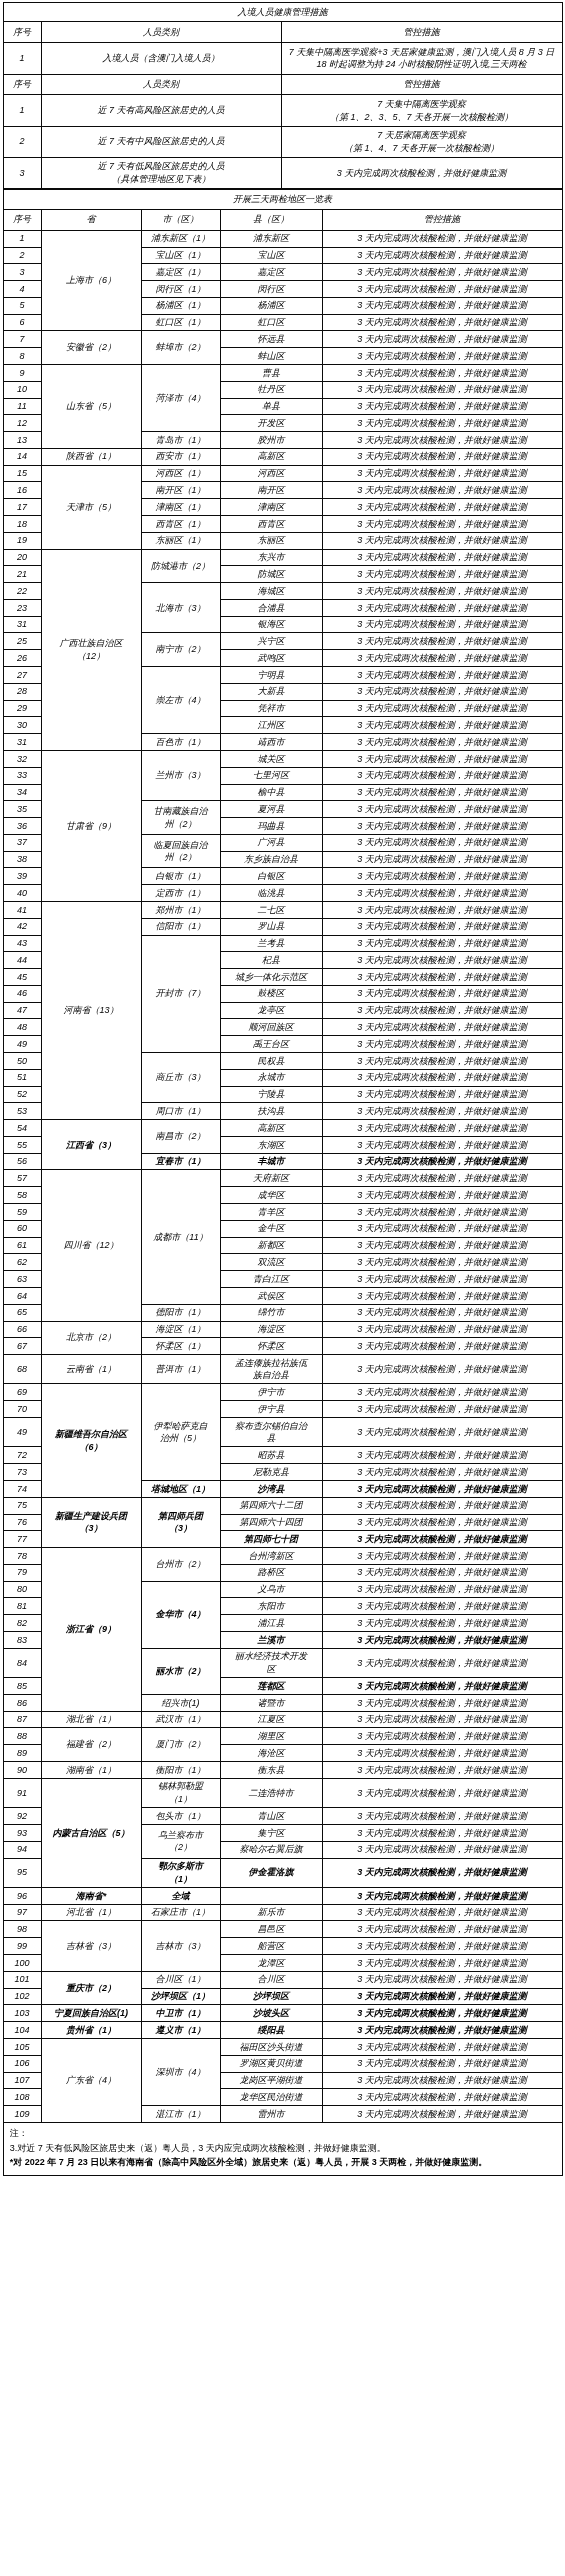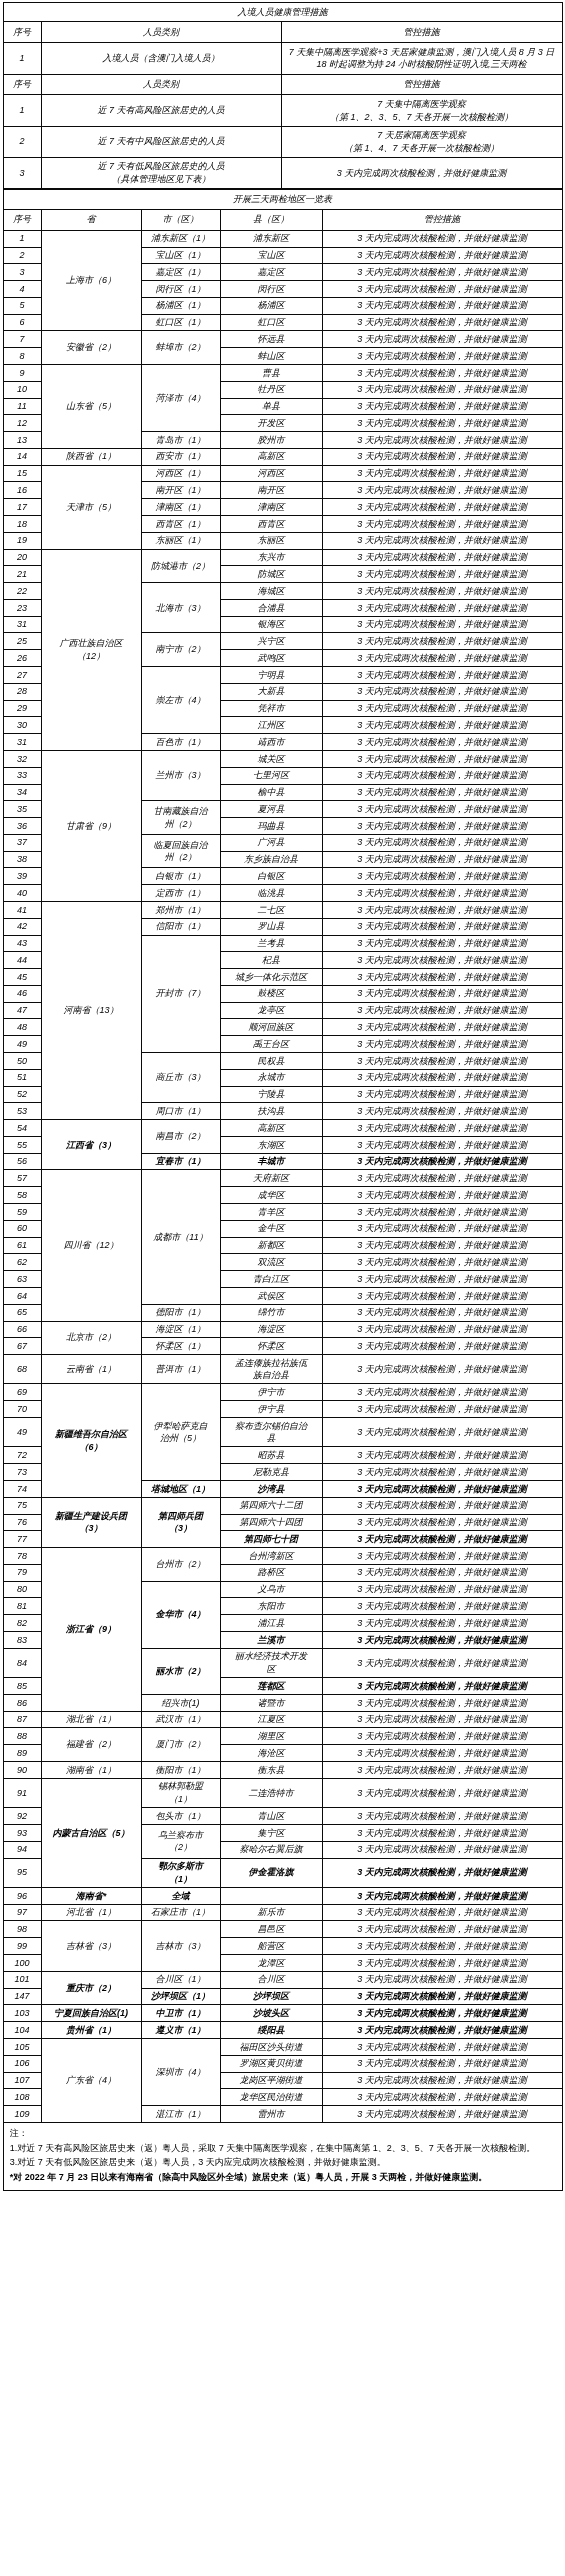--- a/index.html
+++ b/index.html
@@ -678,21 +678,21 @@
           <td>3 天内完成两次核酸检测，并做好健康监测</td>
         </tr>
         <tr>
           <td>101</td>
           <td rowspan="2" class="b">重庆市（2）</td>
           <td>合川区（1）</td>
           <td>合川区</td>
           <td>3 天内完成两次核酸检测，并做好健康监测</td>
         </tr>
         <tr>
-          <td>147</td>
+          <td>102</td>
           <td class="b">沙坪坝区（1）</td>
           <td class="b">沙坪坝区</td>
           <td class="b">3 天内完成两次核酸检测，并做好健康监测</td>
         </tr>
         <tr>
           <td>103</td>
           <td class="b">宁夏回族自治区(1)</td>
           <td class="b">中卫市（1）</td>
           <td class="b">沙坡头区</td>
           <td class="b">3 天内完成两次核酸检测，并做好健康监测</td>
@@ -730,19 +730,18 @@
           <td>109</td>
           <td>湛江市（1）</td>
           <td>雷州市</td>
           <td>3 天内完成两次核酸检测，并做好健康监测</td>
         </tr>
       </tbody>
   </table>
 
   <div class="notes" id="notes">
     <div>注：</div>
-  <div>1.对近 7 天有高风险区旅居史来（返）粤人员，采取 7 天集中隔离医学观察，在集中隔离第 1、2、3、5、7 天各开展一次核酸检测。</div>
       <div>3.对近 7 天有低风险区旅居史来（返）粤人员，3 天内应完成两次核酸检测，并做好健康监测。</div>
       <div class="b">*对 2022 年 7 月 23 日以来有海南省（除高中风险区外全域）旅居史来（返）粤人员，开展 3 天两检，并做好健康监测。</div>
     </div>
 
 </div>
 
 
 </body></html>

